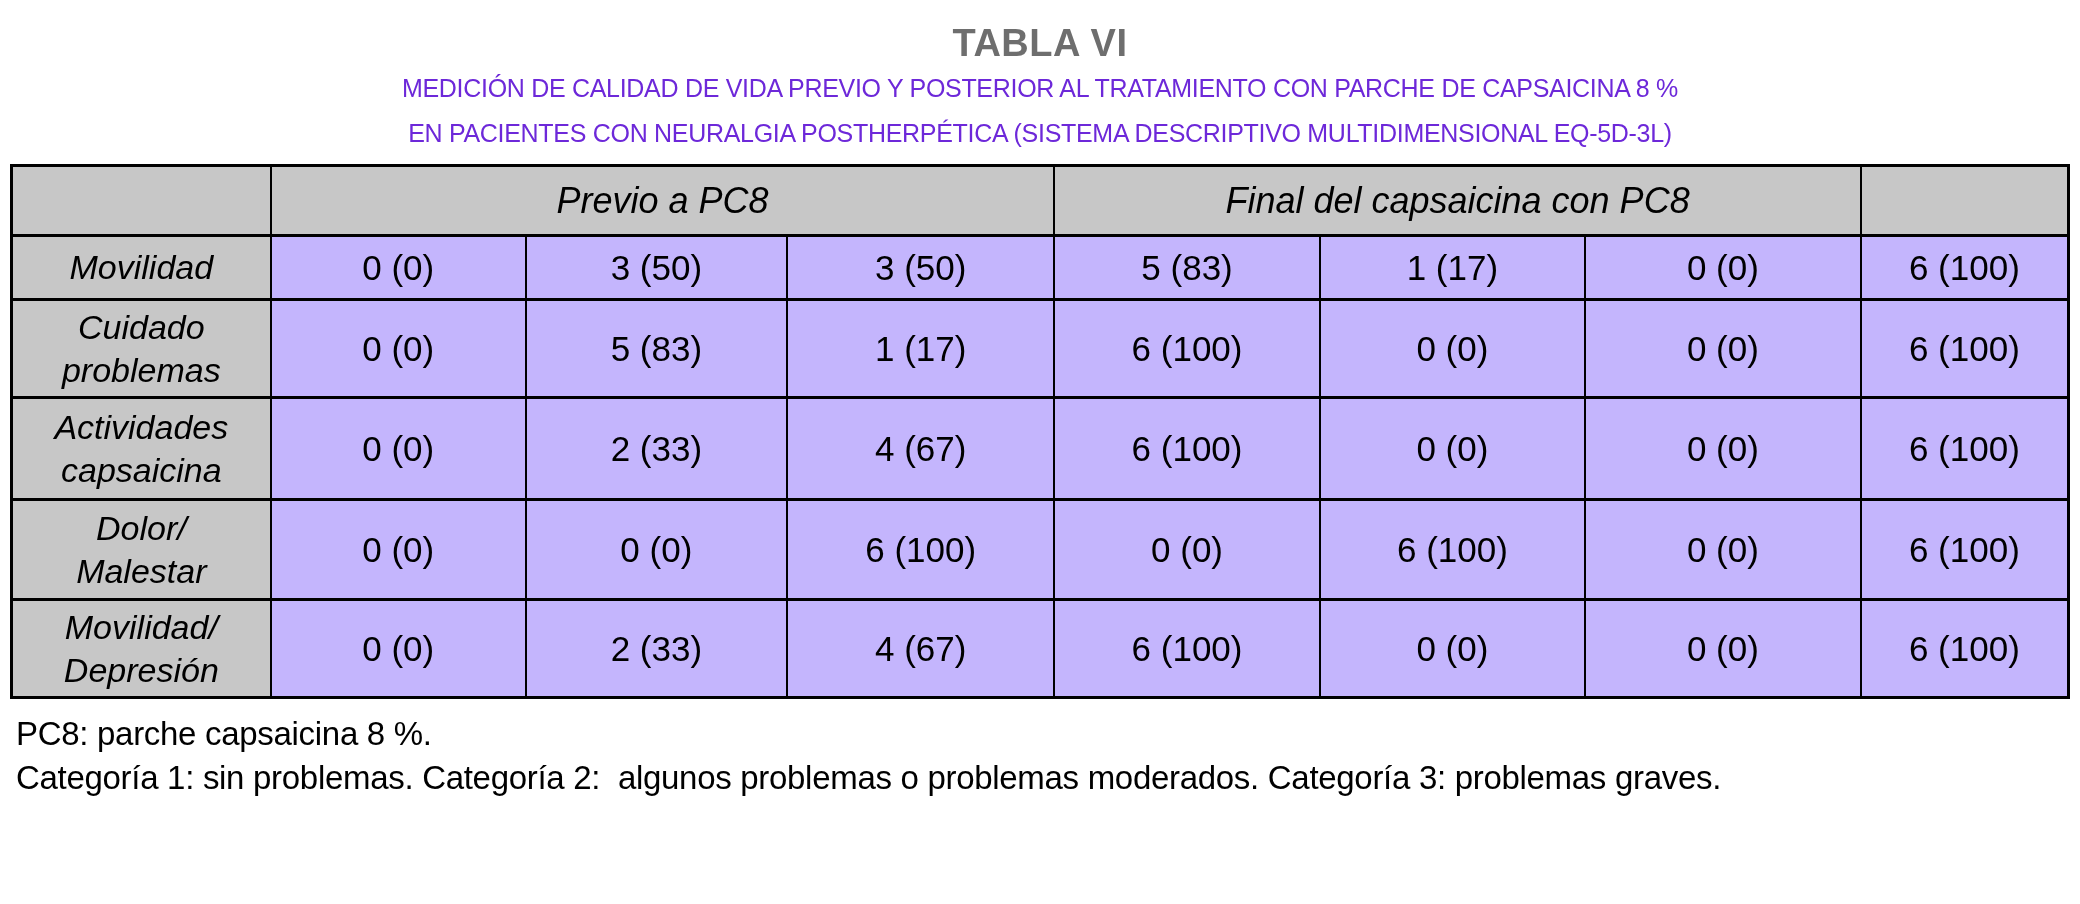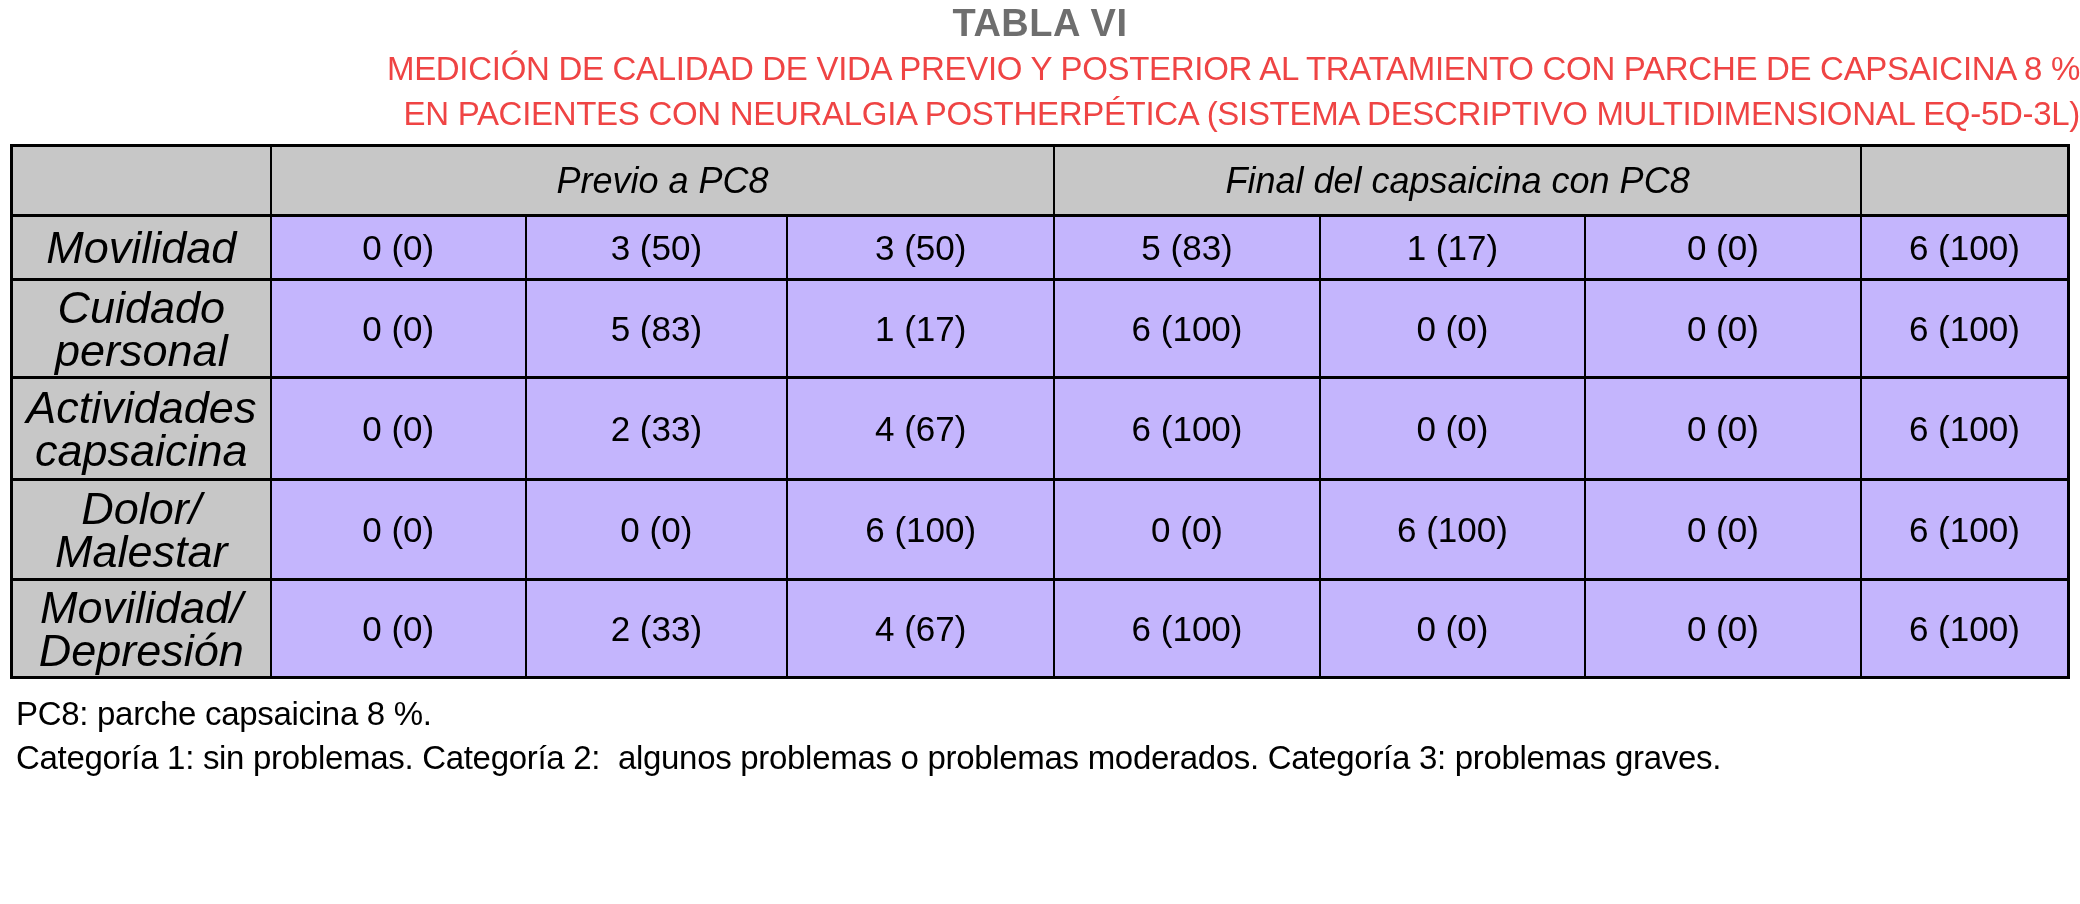--- a/index.html
+++ b/index.html
@@ -9,36 +9,35 @@
   }
   body {
     width: 2080px;
     height: 904px;
     font-family: "Liberation Sans", sans-serif;
     color: #000000;
     overflow: hidden;
   }
   .title-block {
     text-align: center;
-    padding-top: 0;
+    padding-top: 20px;
   }
   .table-label {
     font-size: 38px;
     font-weight: bold;
     color: #6e6e6e;
     line-height: 46px;
     letter-spacing: 0.5px;
   }
   .table-caption {
-    font-size: 33px;
-    color: #ef4444;
+    font-size: 25px;
+    color: #6d28d9;
     line-height: 45px;
     white-space: nowrap;
     letter-spacing: -0.3px;
-    text-align: right;
   }
   table.eq5d {
     border-collapse: collapse;
     table-layout: fixed;
     width: 2060px;
     margin: 8px auto 13px auto;
     border: 3px solid #000000;
   }
   table.eq5d th, table.eq5d td {
     border: 2px solid #000000;
@@ -57,21 +56,21 @@
   }
   .chead {
     font-style: italic;
     font-weight: normal;
     font-size: 33px;
     line-height: 44px;
     white-space: pre-line;
   }
   .dimcell {
     font-style: italic;
-    font-size: 45px;
+    font-size: 34px;
     line-height: 43px;
     white-space: pre-line;
   }
   td.val {
     background: #c4b5fd;
     font-size: 35px;
   }
   tr.row-group   { height: 70px; }
   tr.row-chead   { height: 104px; }
   tr.row-d1      { height: 64px; }
@@ -123,21 +122,21 @@
       <td class="val">0 (0)</td>
       <td class="val">3 (50)</td>
       <td class="val">3 (50)</td>
       <td class="val">5 (83)</td>
       <td class="val">1 (17)</td>
       <td class="val">0 (0)</td>
       <td class="val">6 (100)</td>
     </tr>
     <tr class="row-d2">
       <td class="gray dimcell">Cuidado
-personal</td>
+problemas</td>
       <td class="val">0 (0)</td>
       <td class="val">5 (83)</td>
       <td class="val">1 (17)</td>
       <td class="val">6 (100)</td>
       <td class="val">0 (0)</td>
       <td class="val">0 (0)</td>
       <td class="val">6 (100)</td>
     </tr>
     <tr class="row-d3">
       <td class="gray dimcell">Actividades

